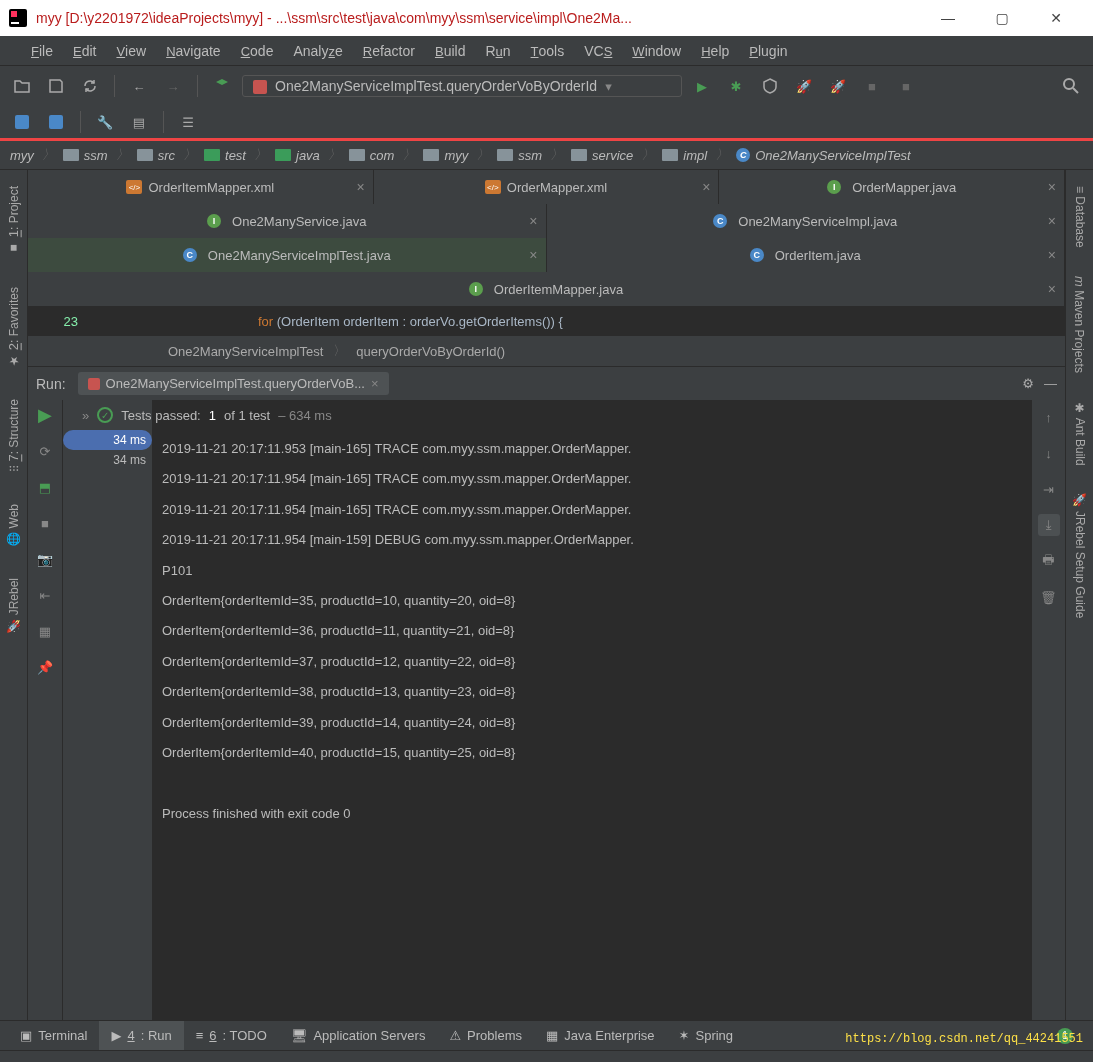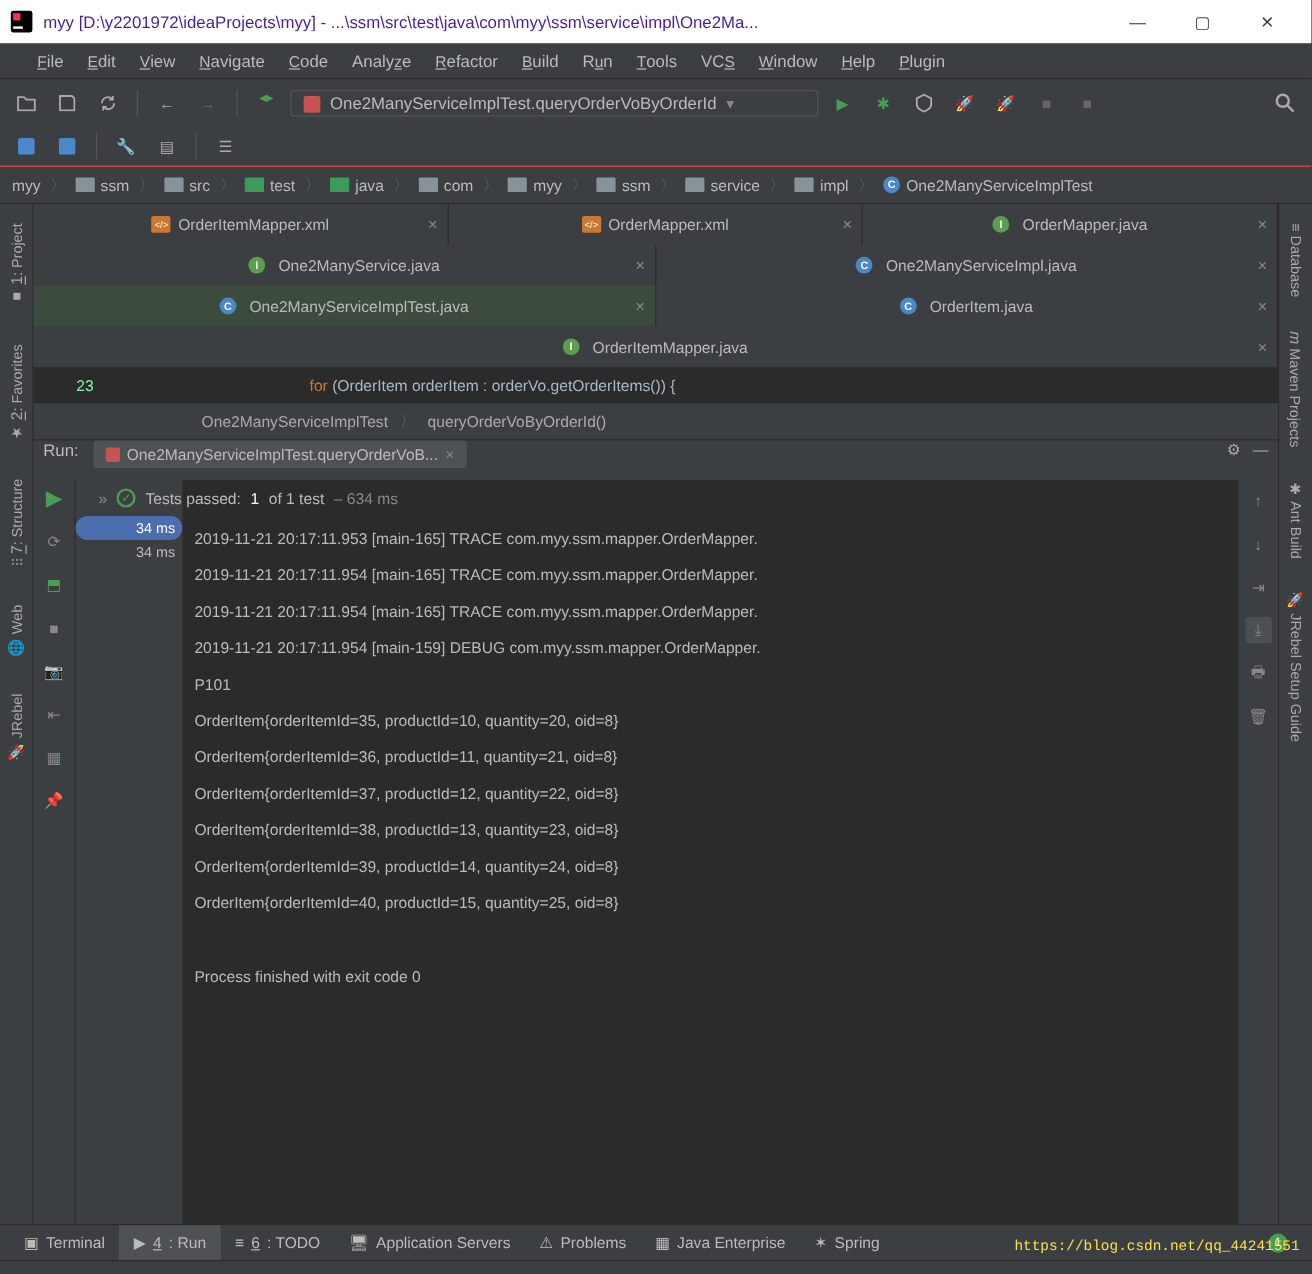--- a/index.html
+++ b/index.html
@@ -1,35 +1,35 @@
 <!DOCTYPE html>
 <html><head>
 <meta charset="utf-8">
 <style>
 *{margin:0;padding:0;box-sizing:border-box;font-family:"Segoe UI",Arial,sans-serif;font-size:13px;user-select:none;}
 body{width:1093px;height:1062px;background:#3c3f41;color:#bbbbbb;overflow:hidden;position:relative;}
 .titlebar{height:36px;background:#ffffff;display:flex;align-items:center;padding:0 8px;color:#000;}
 .titlebar .logo{width:20px;height:20px;margin-right:8px;display:inline-flex;align-items:center;justify-content:center;}
 .titlebar .logo svg{width:20px;height:20px;}
-.titlebar .titletxt{flex:1;font-size:14px;color:#4c1d95;white-space:nowrap;overflow:hidden;}
+.titlebar .titletxt{flex:1;font-size:14px;color:#b91c1c;white-space:nowrap;overflow:hidden;}
 .winbtns{display:flex;gap:24px;margin-right:14px;}
 .winbtn{width:30px;height:30px;display:flex;align-items:center;justify-content:center;color:#444;font-size:14px;}
 .menubar{height:30px;display:flex;align-items:center;padding:0 23px;gap:4px;border-bottom:1px solid #2b2b2b;}
 .menuitem{padding:4px 8px;color:#bbb;font-size:14px;}
 .ul{text-decoration:underline;}
 .toolbar{height:40px;display:flex;align-items:center;padding:0 8px;gap:6px;}
 .tbtn{width:28px;height:28px;display:flex;align-items:center;justify-content:center;color:#aaa;border-radius:3px;}
 .tsep{width:1px;height:22px;background:#555;margin:0 4px;}
 .runconfig{display:flex;align-items:flex-end;background:#3c3f41;border:1px solid #555;border-radius:3px;padding:2px 10px;margin:0 0;min-width:440px;}
 .runconfig .sq{width:14px;height:14px;background:#c75450;border-radius:2px;margin-right:8px;display:inline-block;}
 .runconfig .txt{color:#bbb;font-size:14px;}
 .runconfig .caret{margin-left:8px;color:#888;}
 .search-icon{margin-left:auto;}
 .toolbar2{height:32px;display:flex;align-items:center;padding:0 8px;gap:6px;}
-.breadcrumb{height:32px;display:flex;align-items:center;padding:0 4px;border-top:1px solid #ef4444;border-bottom:1px solid #2b2b2b;background:#3c3f41;overflow:hidden;}
+.breadcrumb{height:32px;display:flex;align-items:center;padding:0 4px;border-top:3px solid #ef4444;border-bottom:1px solid #2b2b2b;background:#3c3f41;overflow:hidden;font-style:italic;}
 .bc{display:flex;align-items:center;padding:0 6px;color:#bbb;font-size:14px;white-space:nowrap;}
 .bcsep{color:#666;padding:0 2px;}
 .folder-icon{width:16px;height:12px;background:#87939a;border-radius:1px;margin-right:5px;display:inline-block;}
 .folder-open{background:#3b9c5a;}
 .class-icon{width:14px;height:14px;border-radius:50%;display:inline-flex;align-items:center;justify-content:center;font-size:9px;font-weight:bold;color:#fff;margin-right:5px;}
 .ci-c{background:#4a88c7;}
 .ci-i{background:#5b9e4d;}
 .midarea{display:flex;height:calc(100% - 36px - 30px - 40px - 32px - 32px - 30px - 12px);}
 .leftgutter{width:28px;background:#3c3f41;border-right:1px solid #2b2b2b;display:flex;flex-direction:column;align-items:center;padding-top:10px;gap:20px;}
 .vtxt{writing-mode:vertical-rl;transform:rotate(180deg);font-size:12px;color:#aaa;padding:6px 0;}
@@ -38,21 +38,21 @@
 .center{flex:1;display:flex;flex-direction:column;min-width:0;}
 .tabrow{display:flex;height:34px;background:#3c3f41;}
 .tab{flex:1;display:flex;align-items:center;justify-content:center;padding:0 8px;border-right:1px solid #2b2b2b;position:relative;color:#bbb;font-size:14px;gap:6px;}
 .tab.activegreen{background:#3d4b3f;}
 .tab .close{position:absolute;right:8px;color:#888;font-size:14px;}
 .xml-icon{width:16px;height:14px;background:#cc7832;border-radius:2px;display:inline-flex;align-items:center;justify-content:center;font-size:8px;color:#fff;}
 .editor-line{display:flex;background:#2b2b2b;height:30px;align-items:center;padding-left:10px;font-family:Consolas,monospace;font-size:15px;color:#a9b7c6;}
 .editor-line .ln{width:40px;color:#86efac;text-align:right;margin-right:30px;}
 .kw{color:#cc7832;}
 .editor-crumbs{height:30px;display:flex;align-items:center;padding-left:140px;color:#aaa;font-size:14px;gap:10px;}
-.runpanel-hdr{height:34px;display:flex;align-items:flex-start;padding:0 8px;background:#3c3f41;border-top:1px solid #2b2b2b;}
+.runpanel-hdr{height:34px;display:flex;align-items:center;padding:0 8px;background:#3c3f41;border-top:1px solid #2b2b2b;}
 .runpanel-hdr .runlbl{color:#bbb;margin-right:12px;font-size:14px;}
 .runpanel-hdr .runtab{display:flex;align-items:center;gap:6px;background:#4e5254;padding:4px 10px;border-radius:3px;}
 .runpanel-hdr .rsq{width:12px;height:12px;background:#c75450;border-radius:2px;display:inline-block;}
 .runpanel-hdr .gearmin{margin-left:auto;display:flex;gap:10px;color:#aaa;}
 .runbody{flex:1;display:flex;min-height:0;}
 .runleft{width:34px;background:#3c3f41;display:flex;flex-direction:column;align-items:center;padding-top:4px;gap:14px;}
 .runleft .play{color:#499c54;font-size:18px;}
 .runleft .ico{color:#888;width:22px;height:22px;display:flex;align-items:center;justify-content:center;}
 .runleft2{width:90px;background:#3c3f41;border-left:1px solid #2b2b2b;}
 .passedbar{height:30px;display:flex;align-items:center;padding:0 10px;gap:8px;color:#bbb;font-size:14px;}

